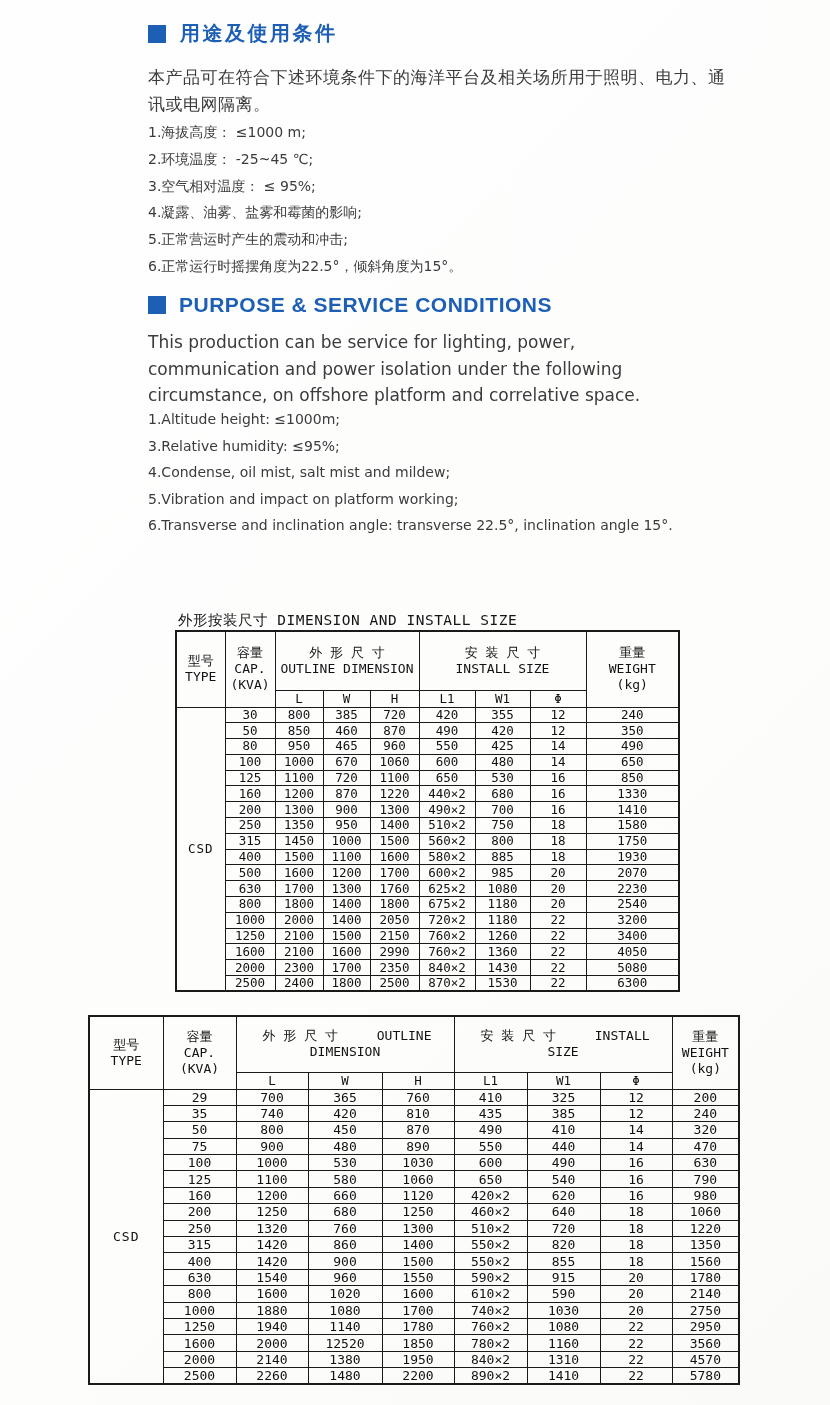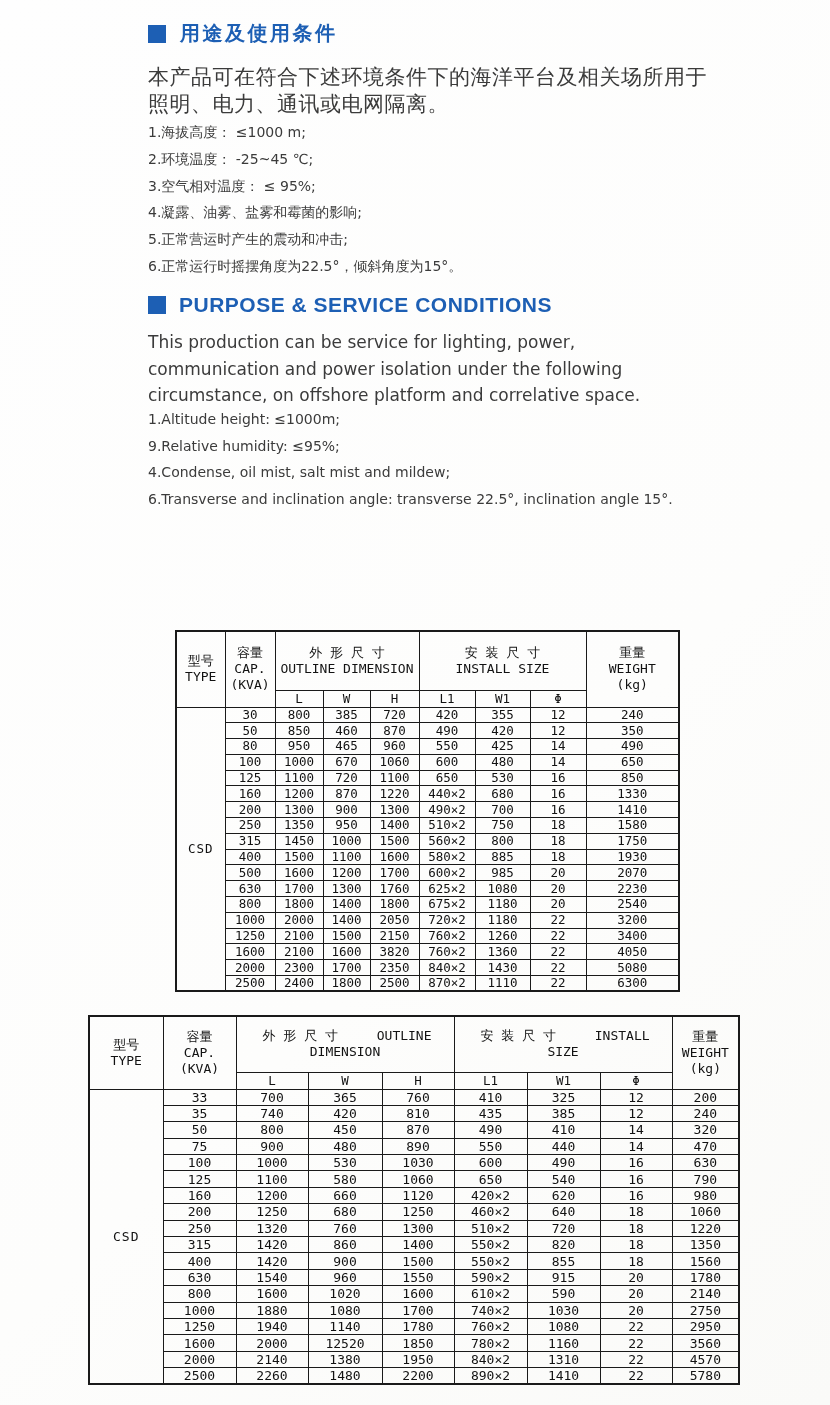--- a/index.html
+++ b/index.html
@@ -36,21 +36,21 @@
   .sec-head .t-en{
     margin-left:13px;
     font-family:"Liberation Sans","DejaVu Sans",sans-serif;
     font-size:21px;
     font-weight:bold;
     letter-spacing:0.5px;
   }
 
   .para{
     position:absolute;
-    font-size:21px;
+    font-size:17px;
     line-height:27px;
     color:#3b3b3b;
   }
   .cn-text{letter-spacing:0.5px;}
   .cond-list{
     position:absolute;
     font-size:14px;
     color:#3b3b3b;
     list-style:none;
     margin:0;padding:0;
@@ -134,25 +134,27 @@
 
   <div class="sec-head" style="left:148px;top:293px;">
     <div class="bullet-sq accent-bg" style="background: rgb(29, 95, 180);"></div>
     <div class="t-en accent-fg" style="color: rgb(29, 95, 180);">PURPOSE &amp; SERVICE CONDITIONS</div>
   </div>
 
   <div class="para" style="left:148px;top:329px;width:535px;line-height:26.5px;font-size:17px;">This production can be service for lighting, power, communication and power isolation under the following circumstance, on offshore platform and correlative space.</div>
 
   <ul class="cond-list en-list" style="left:148px;top:406px;">
     <li>1.Altitude height: ≤1000m;</li>
-    <li>9.Relative humidity: ≤95%;</li>
+    <li>3.Relative humidity: ≤95%;</li>
     <li>4.Condense, oil mist, salt mist and mildew;</li>
+    <li>5.Vibration and impact on platform working;</li>
     <li>6.Transverse and inclination angle: transverse 22.5°, inclination angle 15°.</li>
   </ul>
 
+  <div class="dim-table-title">外形按装尺寸 DIMENSION AND INSTALL SIZE</div>
 
   <table class="dimtab" id="table1">
     <colgroup>
       <col style="width:49px">
         <col style="width:50px">
         <col style="width:48px">
       <col style="width:47px">
         <col style="width:49px">
         <col style="width:56px">
       <col style="width:55px">
@@ -342,21 +344,21 @@
           <td>2150</td>
           <td>760×2</td>
           <td>1260</td>
           <td>22</td>
           <td>3400</td>
         </tr>
         <tr>
           <td>1600</td>
           <td>2100</td>
           <td>1600</td>
-          <td>3820</td>
+          <td>2990</td>
           <td>760×2</td>
           <td>1360</td>
           <td>22</td>
           <td>4050</td>
         </tr>
         <tr>
           <td>2000</td>
           <td>2300</td>
           <td>1700</td>
           <td>2350</td>
@@ -364,21 +366,21 @@
           <td>1430</td>
           <td>22</td>
           <td>5080</td>
         </tr>
         <tr>
           <td>2500</td>
           <td>2400</td>
           <td>1800</td>
           <td>2500</td>
           <td>870×2</td>
-          <td>1110</td>
+          <td>1530</td>
           <td>22</td>
           <td>6300</td>
         </tr>
       </tbody>
   </table>
 
   <table class="dimtab" id="table2">
     <colgroup>
       <col style="width:74px">
         <col style="width:73px">
@@ -426,21 +428,21 @@
         <th>W</th>
         <th>H</th>
         <th>L1</th>
         <th>W1</th>
         <th>Φ</th>
       </tr>
     </thead>
     <tbody id="t2-body">
         <tr>
           <td rowspan="18" class="type-cell">CSD</td>
-          <td>33</td>
+          <td>29</td>
           <td>700</td>
           <td>365</td>
           <td>760</td>
           <td>410</td>
           <td>325</td>
           <td>12</td>
           <td>200</td>
         </tr>
         <tr>
           <td>35</td>

